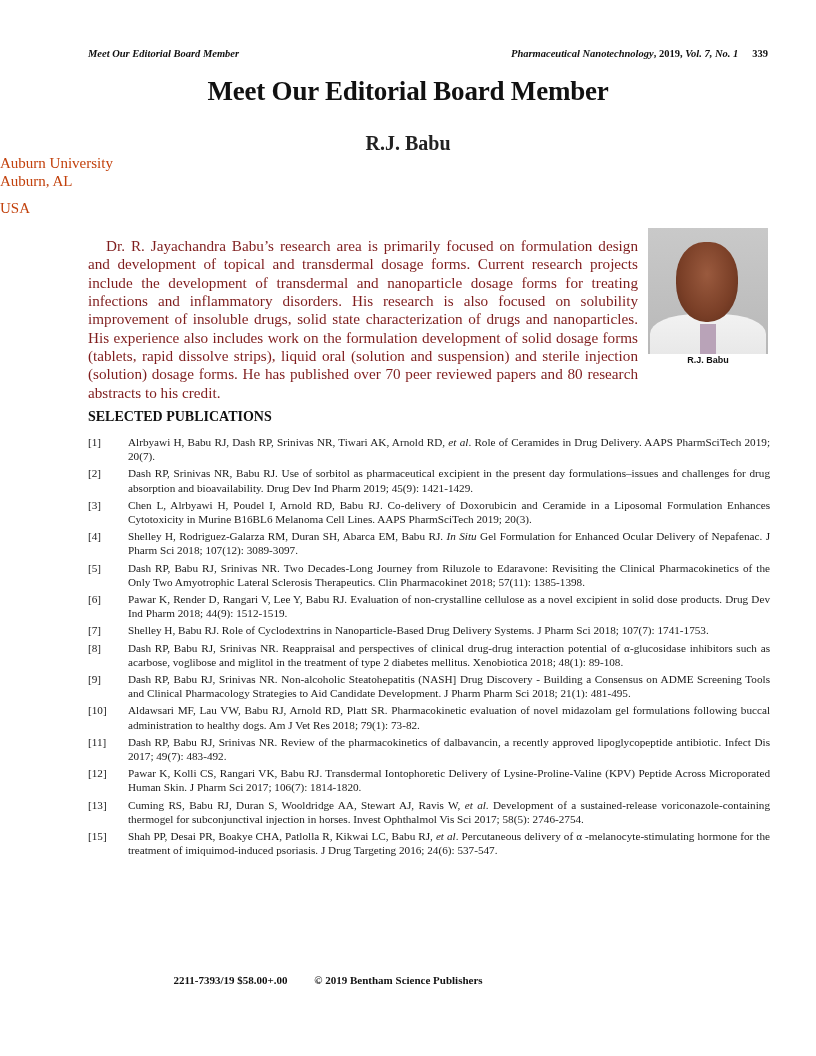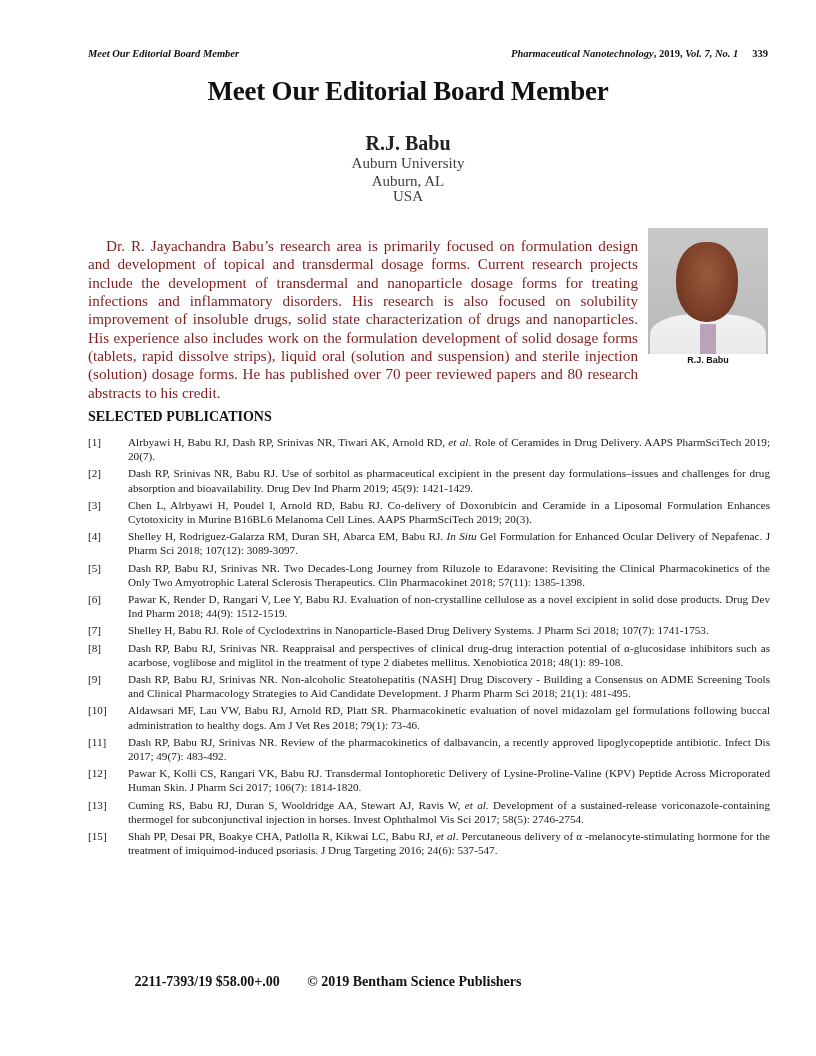--- a/index.html
+++ b/index.html
@@ -8,57 +8,57 @@
   .running-head { position: absolute; top: 48px; left: 88px; width: 680px; height: 16px;
                   font-size: 10.5px; font-weight: bold; font-style: italic; }
   .rh-left { position: absolute; left: 0; top: 0; }
   .rh-right { position: absolute; right: 0; top: 0; }
   .rh-right .up { font-style: normal; }
   .rh-right .pg { margin-left: 14px; font-style: normal; }
   .title { position: absolute; top: 76px; left: 0; width: 816px; text-align: center;
            font-size: 27px; font-weight: bold; letter-spacing: -0.2px; }
   .author-name { position: absolute; top: 132px; left: 0; width: 816px; text-align: center;
                  font-size: 20px; font-weight: bold; color: #222; }
-  .affil { position: absolute; left: 0; width: 816px; text-align: center; font-size: 15px; color: #404040; line-height: 17px; }
+  .affil { position: absolute; left: 0; width: 816px; font-size: 15px; color: #c2410c; line-height: 17px; }
   .bio { position: absolute; top: 222px; left: 88px; width: 550px; font-size: 15.2px; line-height: 18.3px;
          text-align: justify; text-indent: 18px; color: #7f1d1d; }
   .photo { position: absolute; top: 228px; left: 648px; width: 120px; height: 126px;
            background: linear-gradient(#c9c9c9, #b8b8b8); overflow: hidden; }
   .photo .face { position: absolute; left: 28px; top: 14px; width: 62px; height: 80px; border-radius: 45% 45% 48% 48%;
                  background: radial-gradient(ellipse at 50% 40%, #9a5a3e 0%, #7a3f27 60%, #5a2c1a 100%); }
   .photo .coat { position: absolute; left: 2px; top: 86px; width: 116px; height: 50px; border-radius: 40% 40% 0 0;
                  background: linear-gradient(#f2f2f2, #e6e6e6); }
   .photo .tie { position: absolute; left: 52px; top: 96px; width: 16px; height: 30px; background: #b9a3b8; }
   .photo-caption { position: absolute; top: 355px; left: 648px; width: 120px; text-align: center;
                    font-family: "Liberation Sans", "DejaVu Sans", sans-serif; font-size: 9px; font-weight: bold; }
   .section-title { position: absolute; top: 409px; left: 88px; font-size: 14px; font-weight: bold; }
   .refs { position: absolute; top: 435px; left: 88px; width: 682px; font-size: 11.2px; line-height: 14.2px; color: #1a1a1a; }
   .ref { display: flex; margin-bottom: 3px; }
   .ref-num { width: 40px; flex: 0 0 40px; }
   .ref-text { flex: 1; text-align: justify; }
   .footer { position: absolute; top: 974px; left: 0; width: 656px; text-align: center;
-            font-size: 14px; font-weight: bold; }
+            font-size: 11px; font-weight: bold; }
   .footer span { margin: 0 12px; }
 </style>
 </head>
 <body>
 
 <div class="running-head">
   <span class="rh-left">Meet Our Editorial Board Member</span>
   <span class="rh-right">
     <span>Pharmaceutical Nanotechnology</span><span class="up">, 2019, </span><span>Vol. 7, No. 1</span><span class="pg">339</span>
   </span>
 </div>
 
 <div class="title">Meet Our Editorial Board Member</div>
 
 <div class="author-name">R.J. Babu</div>
 <div class="affil" style="top:155px">Auburn University</div>
 <div class="affil" style="top:173px">Auburn, AL</div>
-<div class="affil" style="top:188px">USA</div>
+<div class="affil" style="top:200px">USA</div>
 
 <p class="bio">Dr. R. Jayachandra Babu’s research area is primarily focused on formulation design and development of topical and transdermal dosage forms. Current research projects include the development of transdermal and nanoparticle dosage forms for treating infections and inflammatory disorders. His research is also focused on solubility improvement of insoluble drugs, solid state characterization of drugs and nanoparticles. His experience also includes work on the formulation development of solid dosage forms (tablets, rapid dissolve strips), liquid oral (solution and suspension) and sterile injection (solution) dosage forms. He has published over 70 peer reviewed papers and 80 research abstracts to his credit.</p>
 
 <div class="photo">
   <div class="coat"></div>
   <div class="tie"></div>
   <div class="face"></div>
 </div>
 <div class="photo-caption">R.J. Babu</div>
 
@@ -96,21 +96,21 @@
     <div class="ref">
       <div class="ref-num">[8]</div>
       <div class="ref-text">Dash RP, Babu RJ, Srinivas NR. Reappraisal and perspectives of clinical drug-drug interaction potential of α-glucosidase inhibitors such as acarbose, voglibose and miglitol in the treatment of type 2 diabetes mellitus. Xenobiotica 2018; 48(1): 89-108.</div>
     </div>
     <div class="ref">
       <div class="ref-num">[9]</div>
       <div class="ref-text">Dash RP, Babu RJ, Srinivas NR. Non-alcoholic Steatohepatitis (NASH]  Drug Discovery - Building a Consensus on ADME Screening Tools and Clinical Pharmacology Strategies to Aid Candidate Development. J Pharm Pharm Sci 2018; 21(1): 481-495.</div>
     </div>
     <div class="ref">
       <div class="ref-num">[10]</div>
-      <div class="ref-text">Aldawsari MF, Lau VW, Babu RJ, Arnold RD, Platt SR. Pharmacokinetic evaluation of novel midazolam gel formulations following buccal administration to healthy dogs. Am J Vet Res 2018; 79(1): 73-46.</div>
+      <div class="ref-text">Aldawsari MF, Lau VW, Babu RJ, Arnold RD, Platt SR. Pharmacokinetic evaluation of novel midazolam gel formulations following buccal administration to healthy dogs. Am J Vet Res 2018; 79(1): 73-82.</div>
     </div>
     <div class="ref">
       <div class="ref-num">[11]</div>
       <div class="ref-text">Dash RP, Babu RJ, Srinivas NR. Review of the pharmacokinetics of dalbavancin, a recently approved lipoglycopeptide antibiotic. Infect Dis 2017; 49(7): 483-492.</div>
     </div>
     <div class="ref">
       <div class="ref-num">[12]</div>
       <div class="ref-text">Pawar K, Kolli CS, Rangari VK, Babu RJ. Transdermal Iontophoretic Delivery of Lysine-Proline-Valine (KPV) Peptide Across Microporated Human Skin. J Pharm Sci 2017; 106(7): 1814-1820.</div>
     </div>
     <div class="ref">

